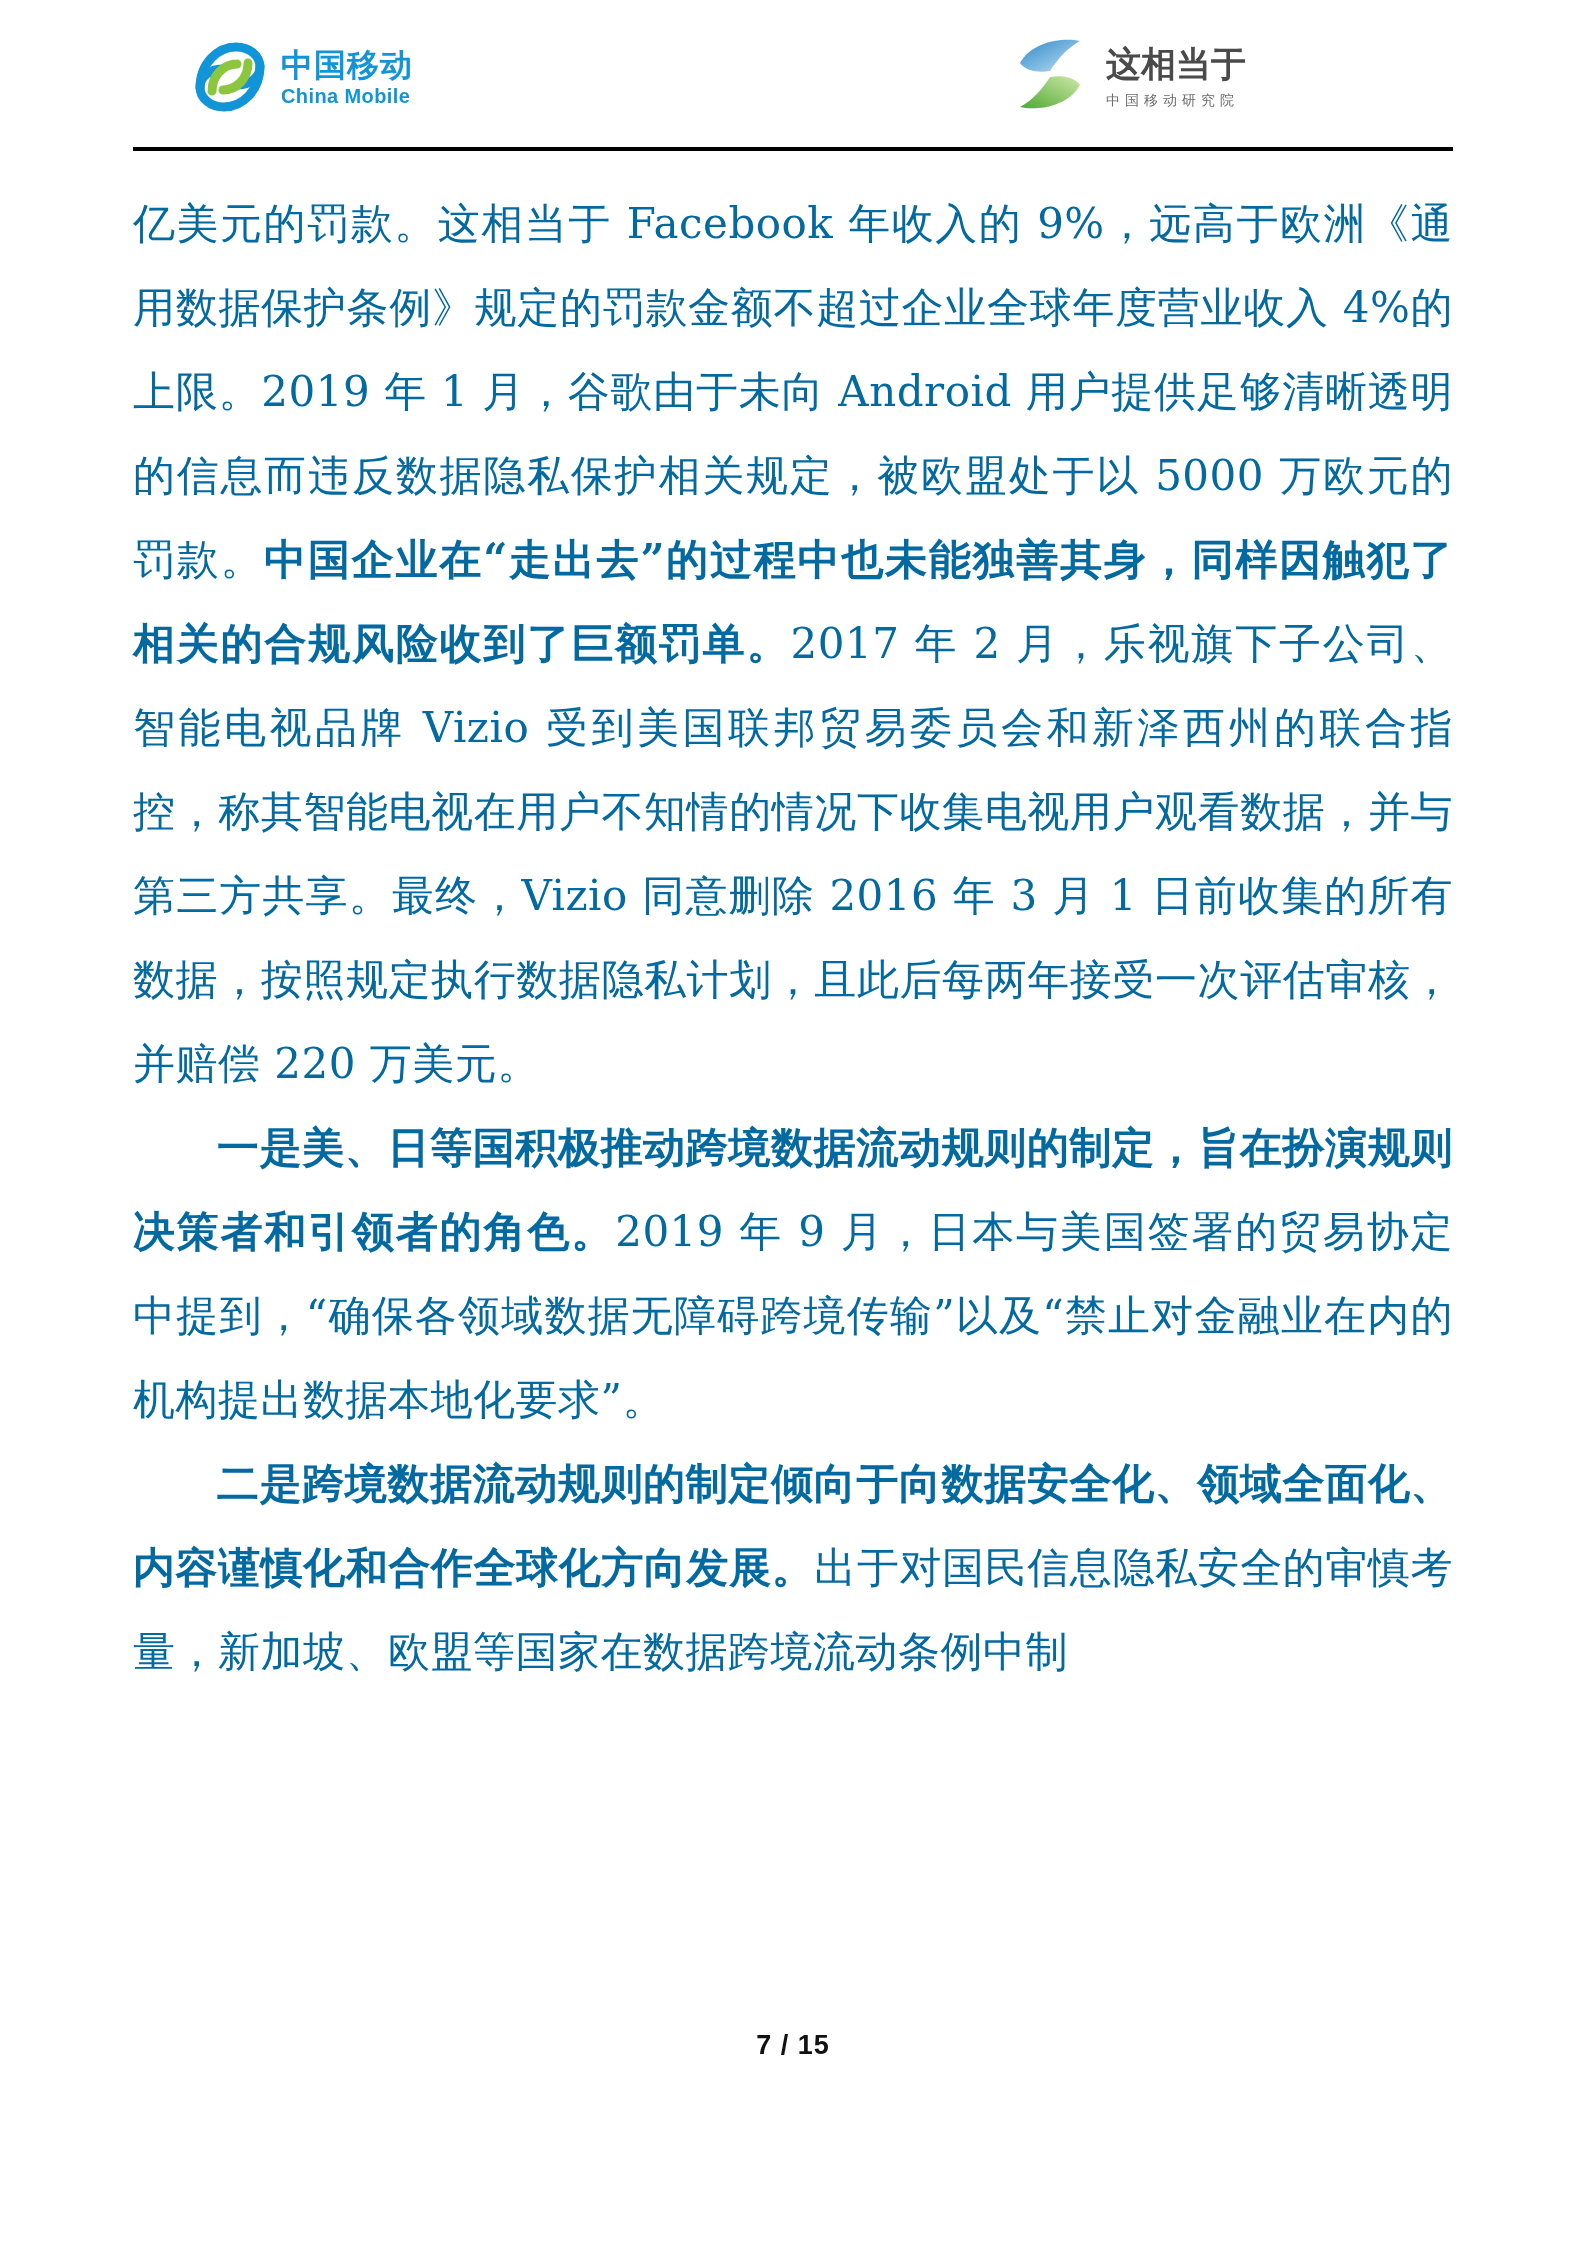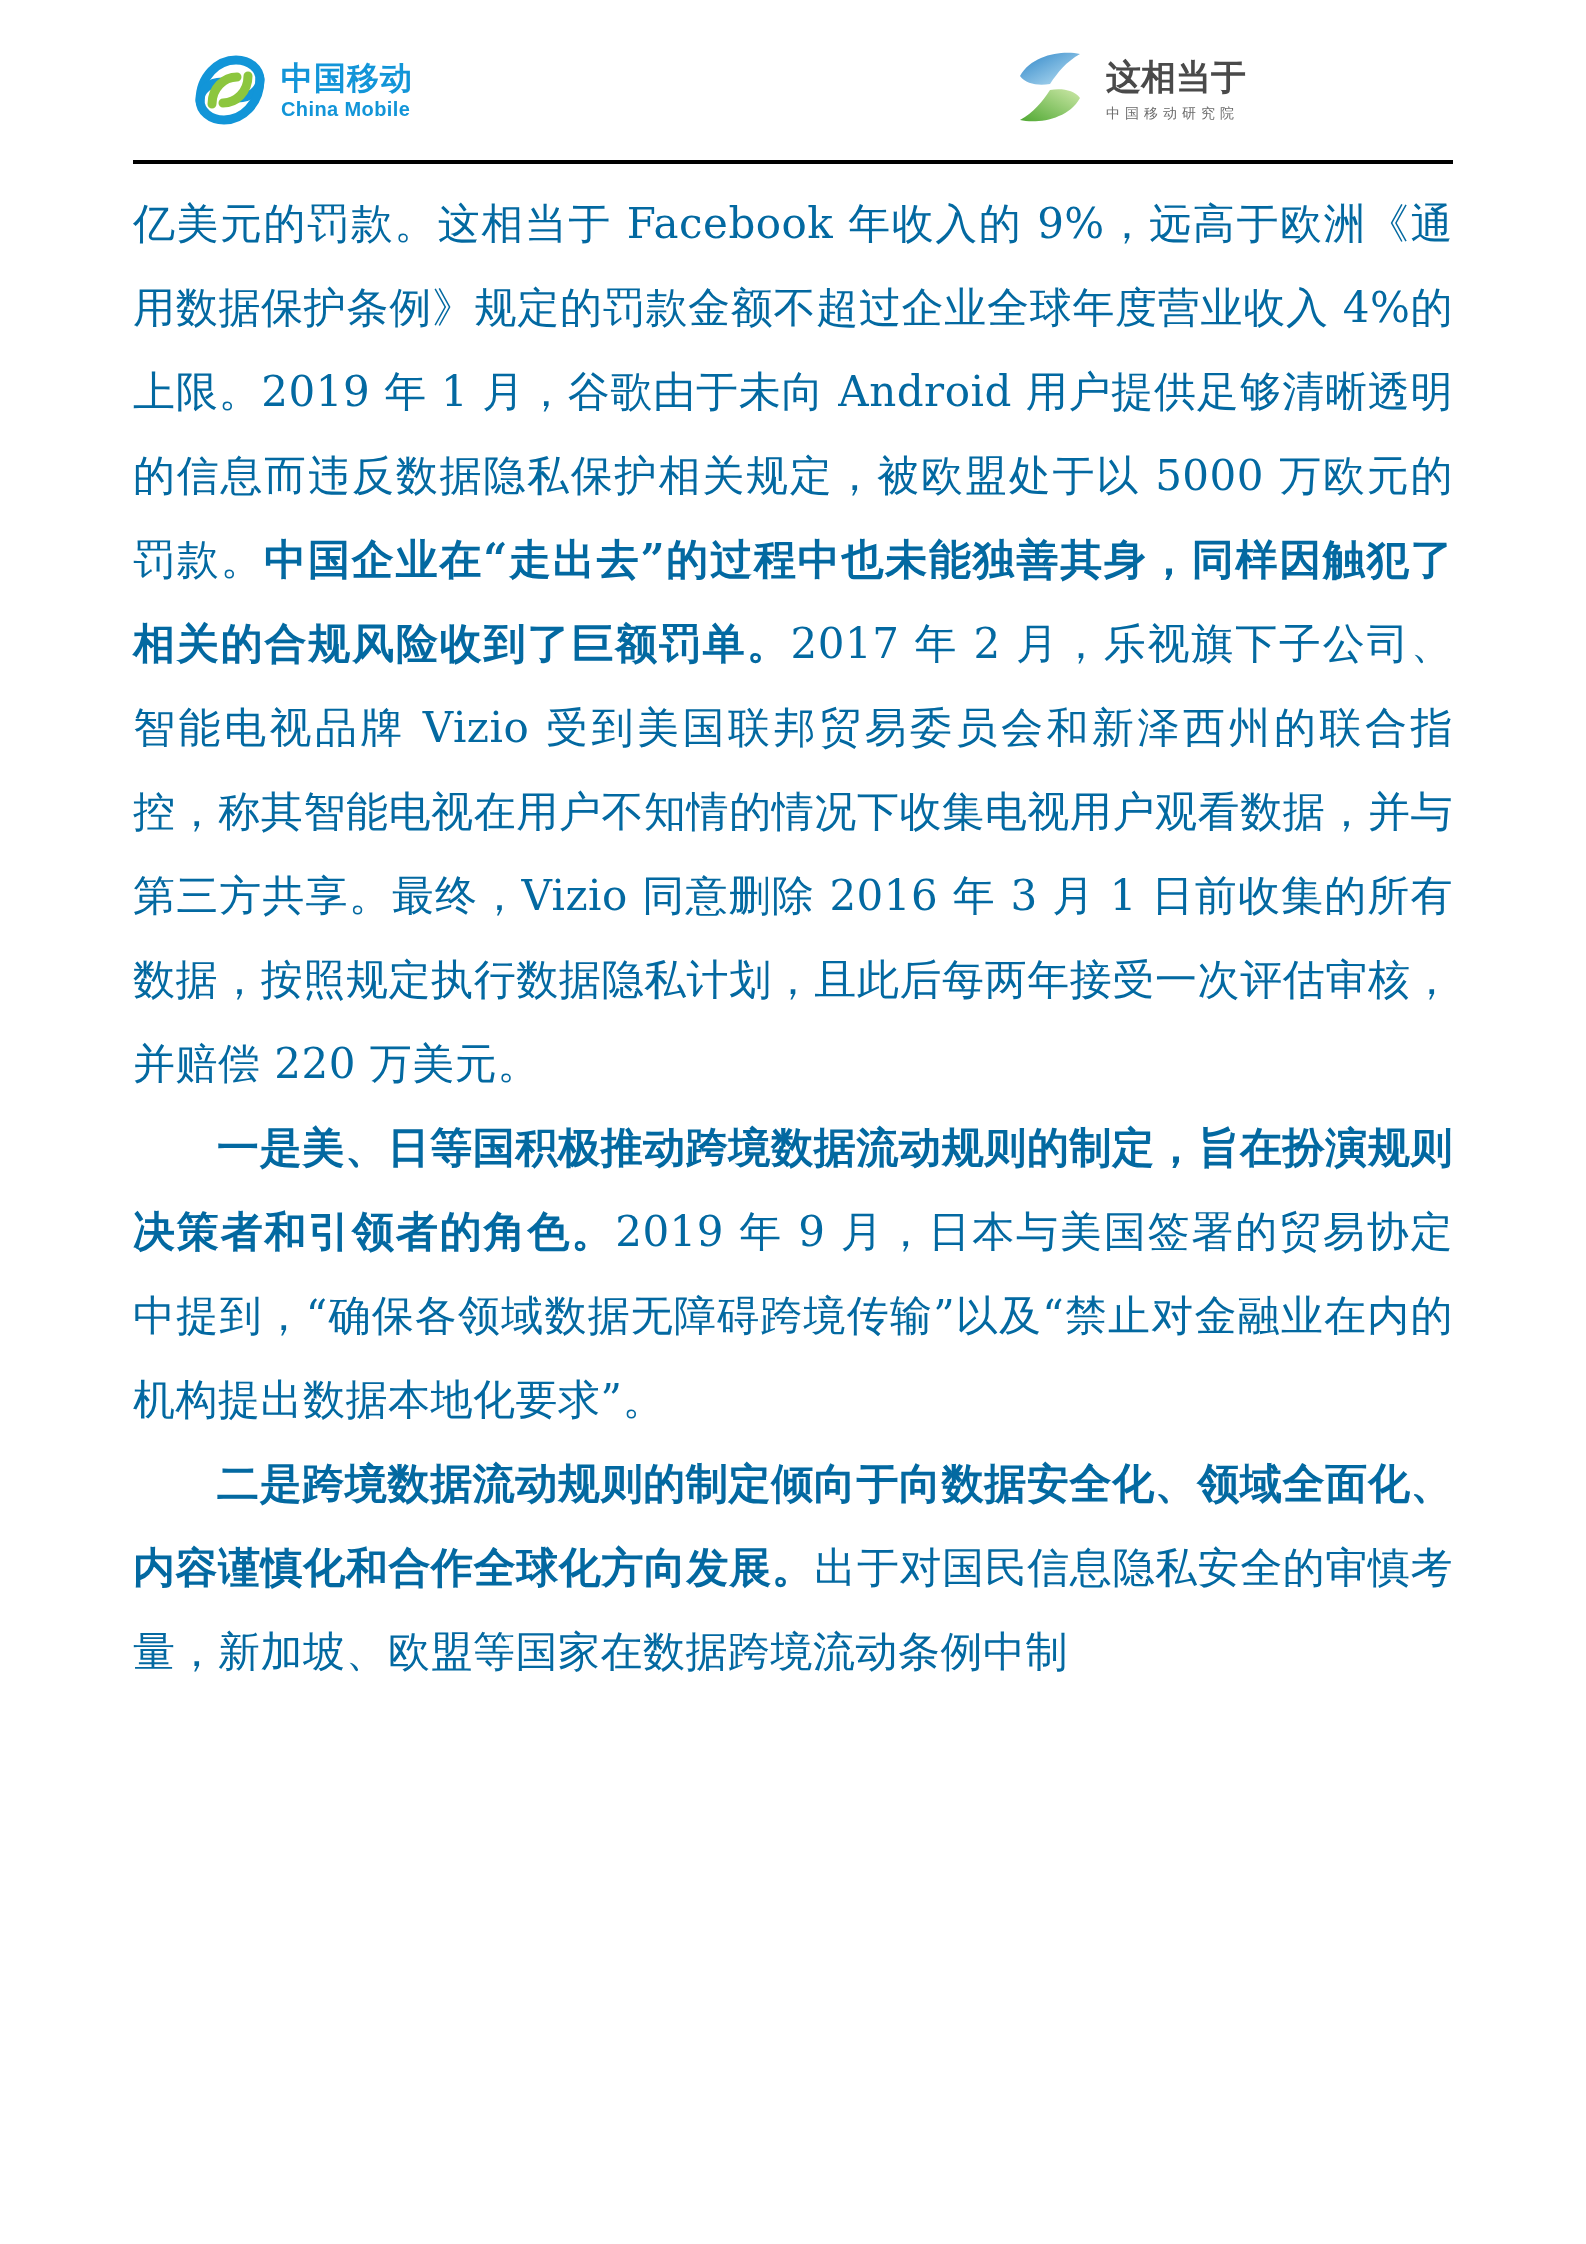--- a/index.html
+++ b/index.html
@@ -16,21 +16,21 @@
     height: 2244px;
     background: #ffffff;
     overflow: hidden;
     box-sizing: border-box;
   }
 
   
   .header {
     position: absolute;
     left: 0;
-    top: 16px;
+    top: 3px;
     width: 1374px;
     height: 132px;
   }
   .logo-left {
     position: absolute;
     left: 192px;
     top: 38px;
     display: flex;
     align-items: center;
     gap: 13px;
@@ -217,14 +217,17 @@
     <p class="para"><span>亿美元的罚款。这相当于 Facebook 年收入的 9%，远高于欧洲《通用数据保护条例》规定的罚款金额不超过企业全球年度营业收入 4%的上限。2019 年 1 月，谷歌由于未向 Android 用户提供足够清晰透明的信息而违反数据隐私保护相关规定，被欧盟处于以 5000 万欧元的罚款。</span><b>中国企业在“走出去”的过程中也未能独善其身，同样因触犯了相关的合规风险收到了巨额罚单。</b><span>2017 年 2 月，乐视旗下子公司、智能电视品牌 Vizio 受到美国联邦贸易委员会和新泽西州的联合指控，称其智能电视在用户不知情的情况下收集电视用户观看数据，并与第三方共享。最终，Vizio 同意删除 2016 年 3 月 1 日前收集的所有数据，按照规定执行数据隐私计划，且此后每两年接受一次评估审核，并赔偿 220 万美元。</span></p>
 
 
 
     <p class="para indent"><b>一是美、日等国积极推动跨境数据流动规则的制定，旨在扮演规则决策者和引领者的角色。</b><span>2019 年 9 月，日本与美国签署的贸易协定中提到，“确保各领域数据无障碍跨境传输”以及“禁止对金融业在内的机构提出数据本地化要求”。</span></p>
 
     <p class="para indent"><b>二是跨境数据流动规则的制定倾向于向数据安全化、领域全面化、内容谨慎化和合作全球化方向发展。</b><span>出于对国民信息隐私安全的审慎考量，新加坡、欧盟等国家在数据跨境流动条例中制</span></p>
 
   </div>
 
+  <div class="footer">
+    <span class="page-num">7 / 15</span>
+  </div>
 
 </div>
 
 </body></html>

